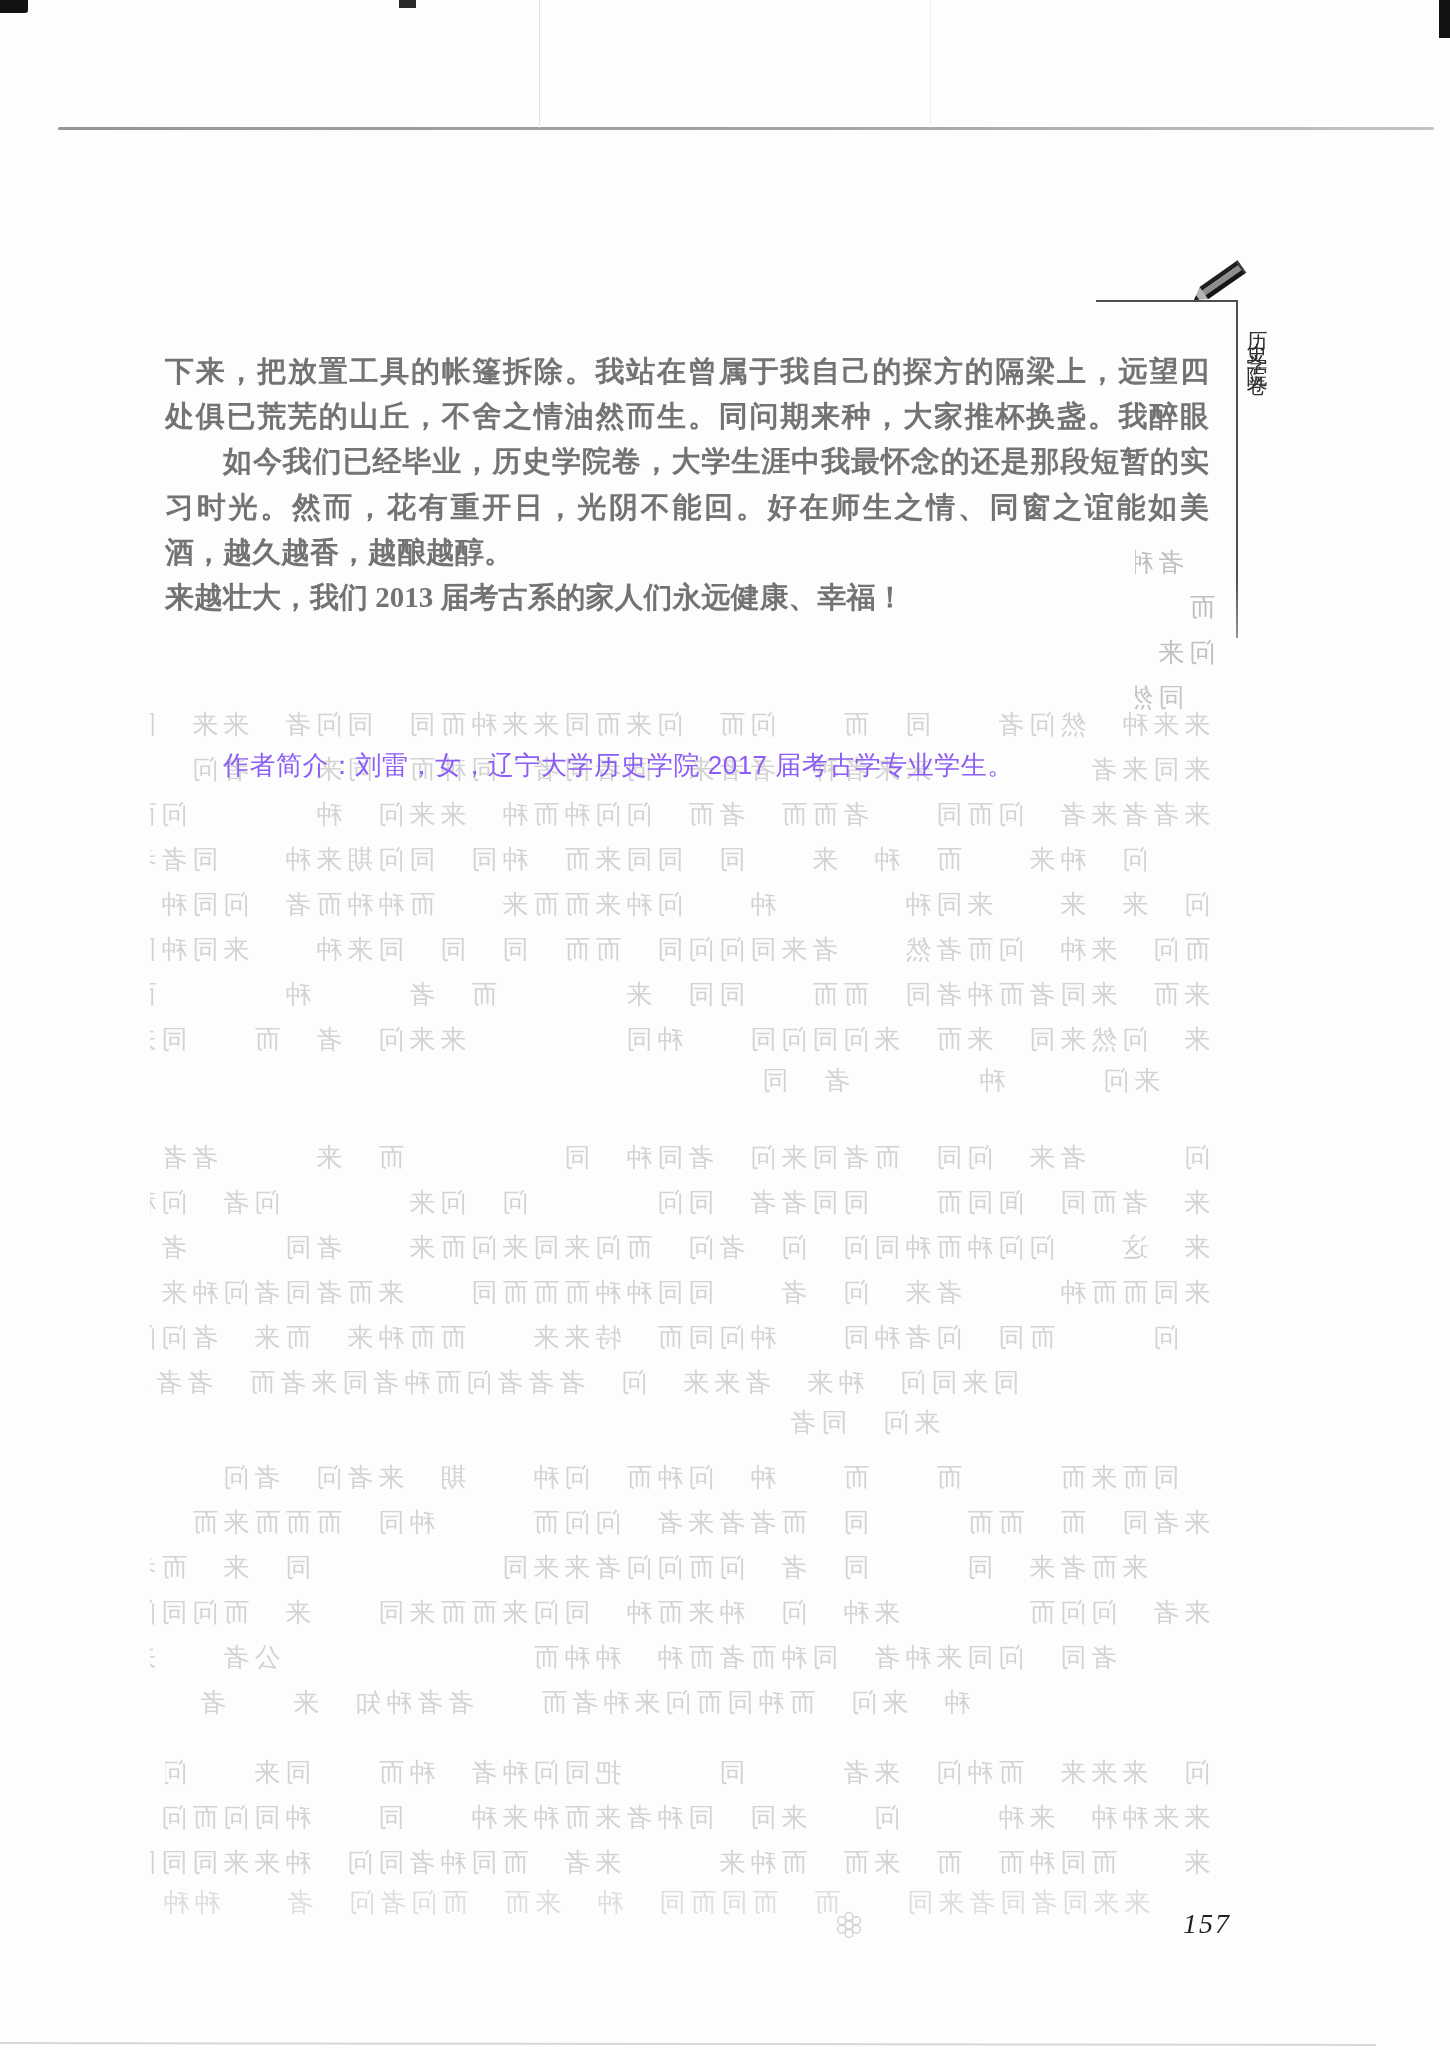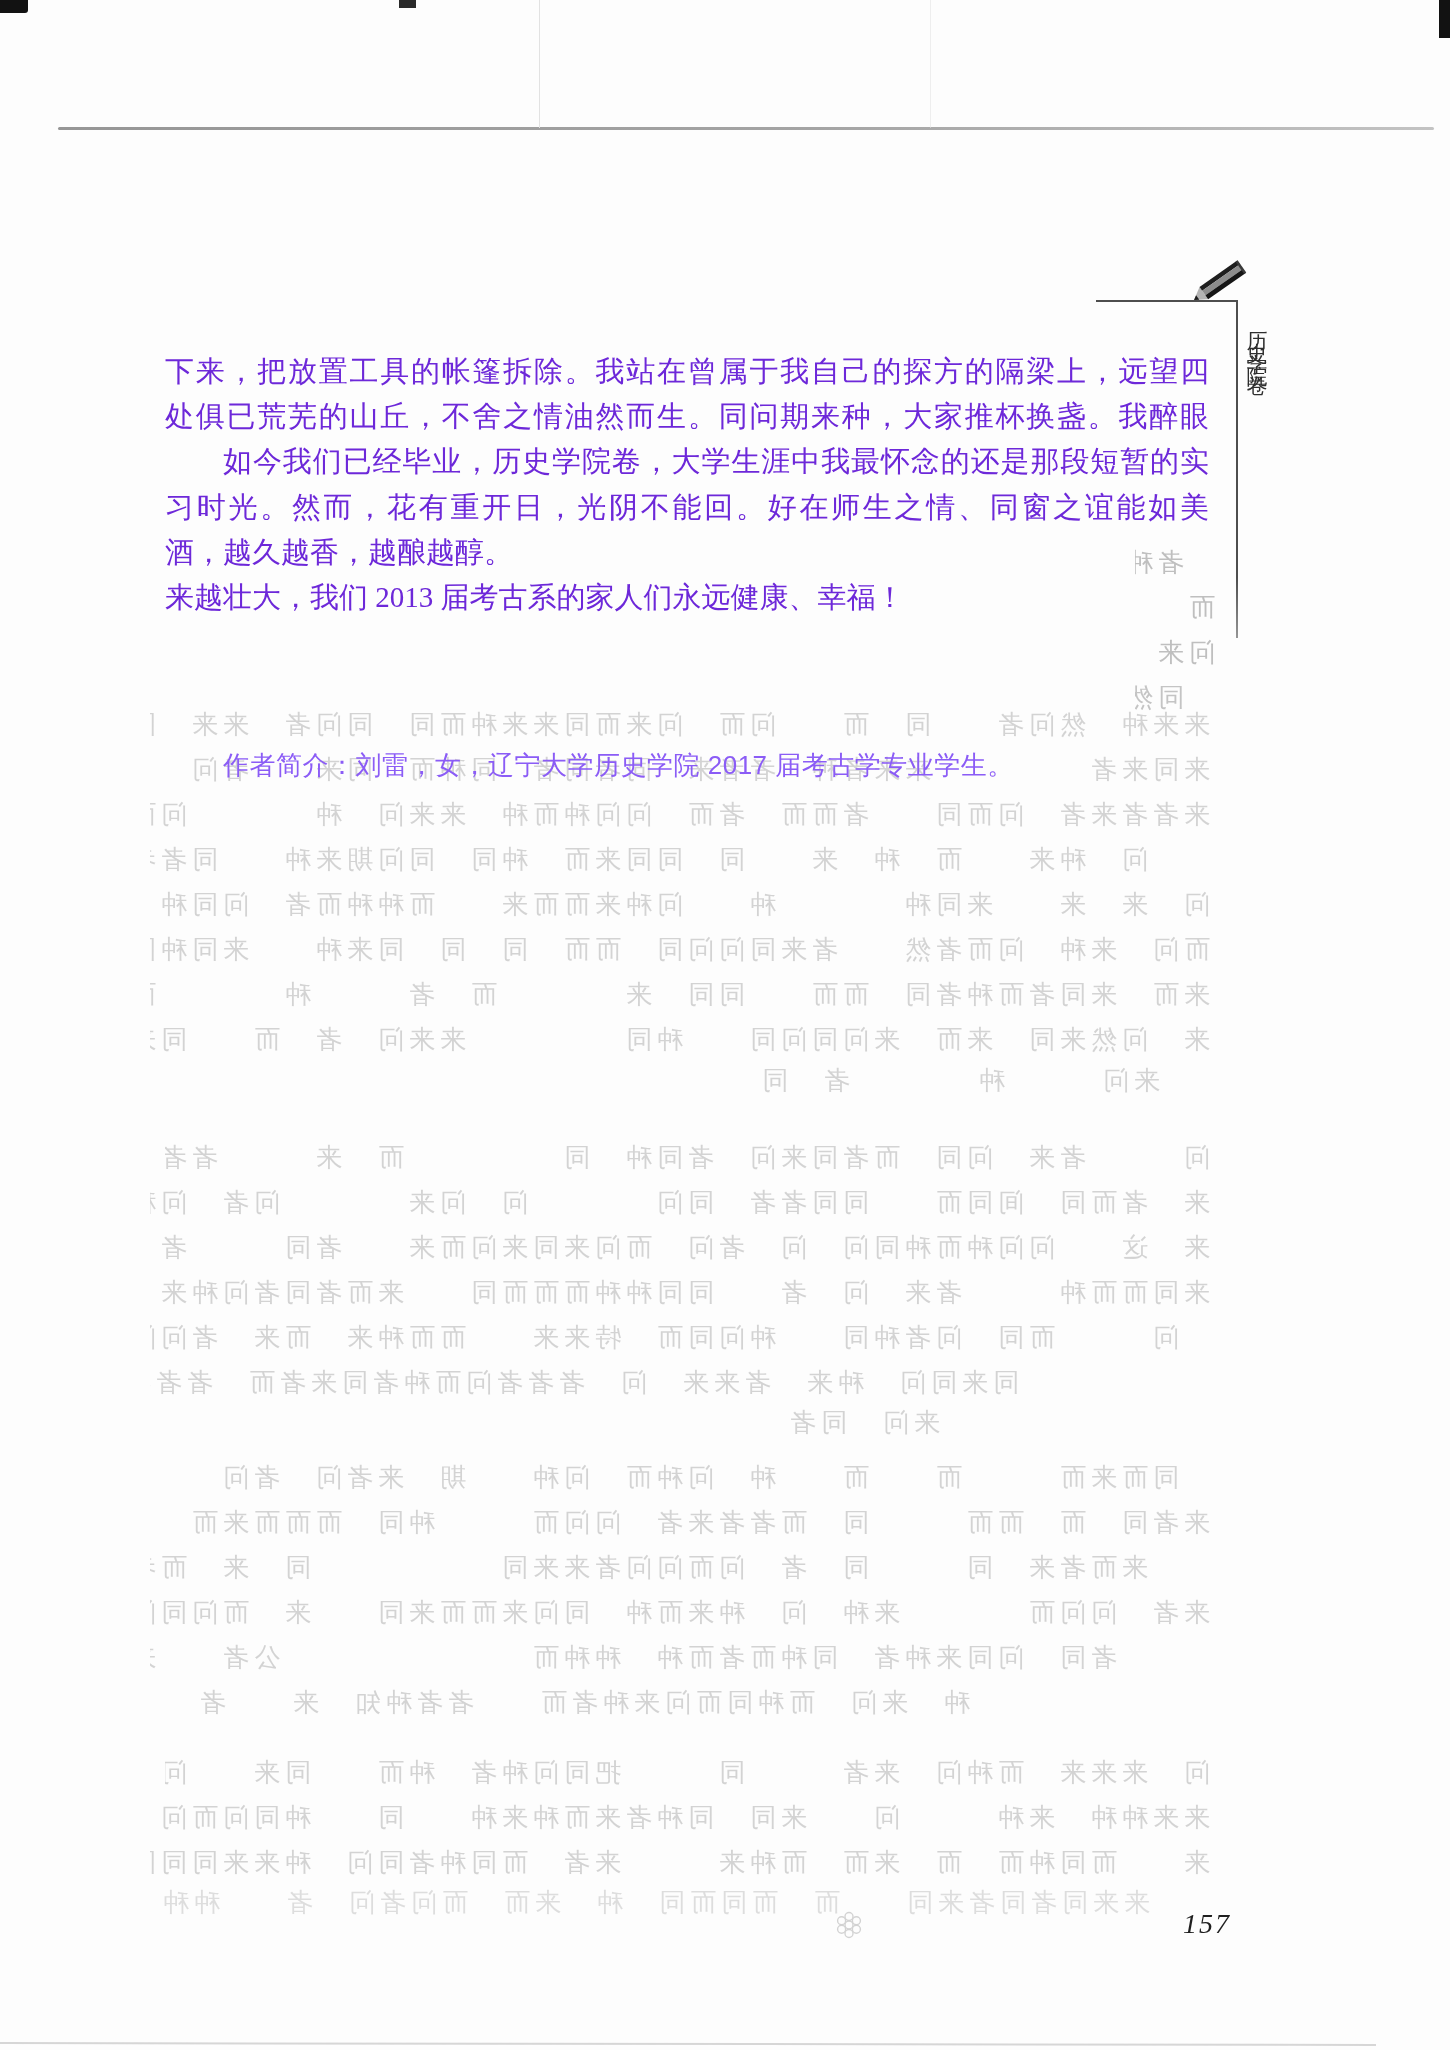--- a/index.html
+++ b/index.html
@@ -28,21 +28,21 @@
   .sidebar-label{
     position:absolute;left:1243px;top:315px;
     writing-mode:vertical-rl;text-orientation:upright;
     font-size:21px;letter-spacing:11px;color:#2e2e2e;
     font-family:"Liberation Serif","DejaVu Serif",serif;
   }
   .pencil{position:absolute;left:1180px;top:248px;width:78px;height:64px;}
   
   .body-text{
     position:absolute;left:165px;top:349px;width:1044px;z-index:3;
-    font-size:29px;line-height:45.2px;color:#6d28d9;
+    font-size:29px;line-height:45.2px;color:#737373;font-weight:bold;
   }
   .line{height:45.2px;white-space:nowrap;}
   .jf{text-align:justify;text-align-last:justify;white-space:normal;overflow:hidden;}
   .ind{text-indent:58px;}
   .author-note{
     position:absolute;left:223px;top:748px;width:900px;z-index:3;
     font-size:26px;color:#8b5cf6;letter-spacing:.5px;
     font-family:Liberation Sans, sans-serif;
   }
   

